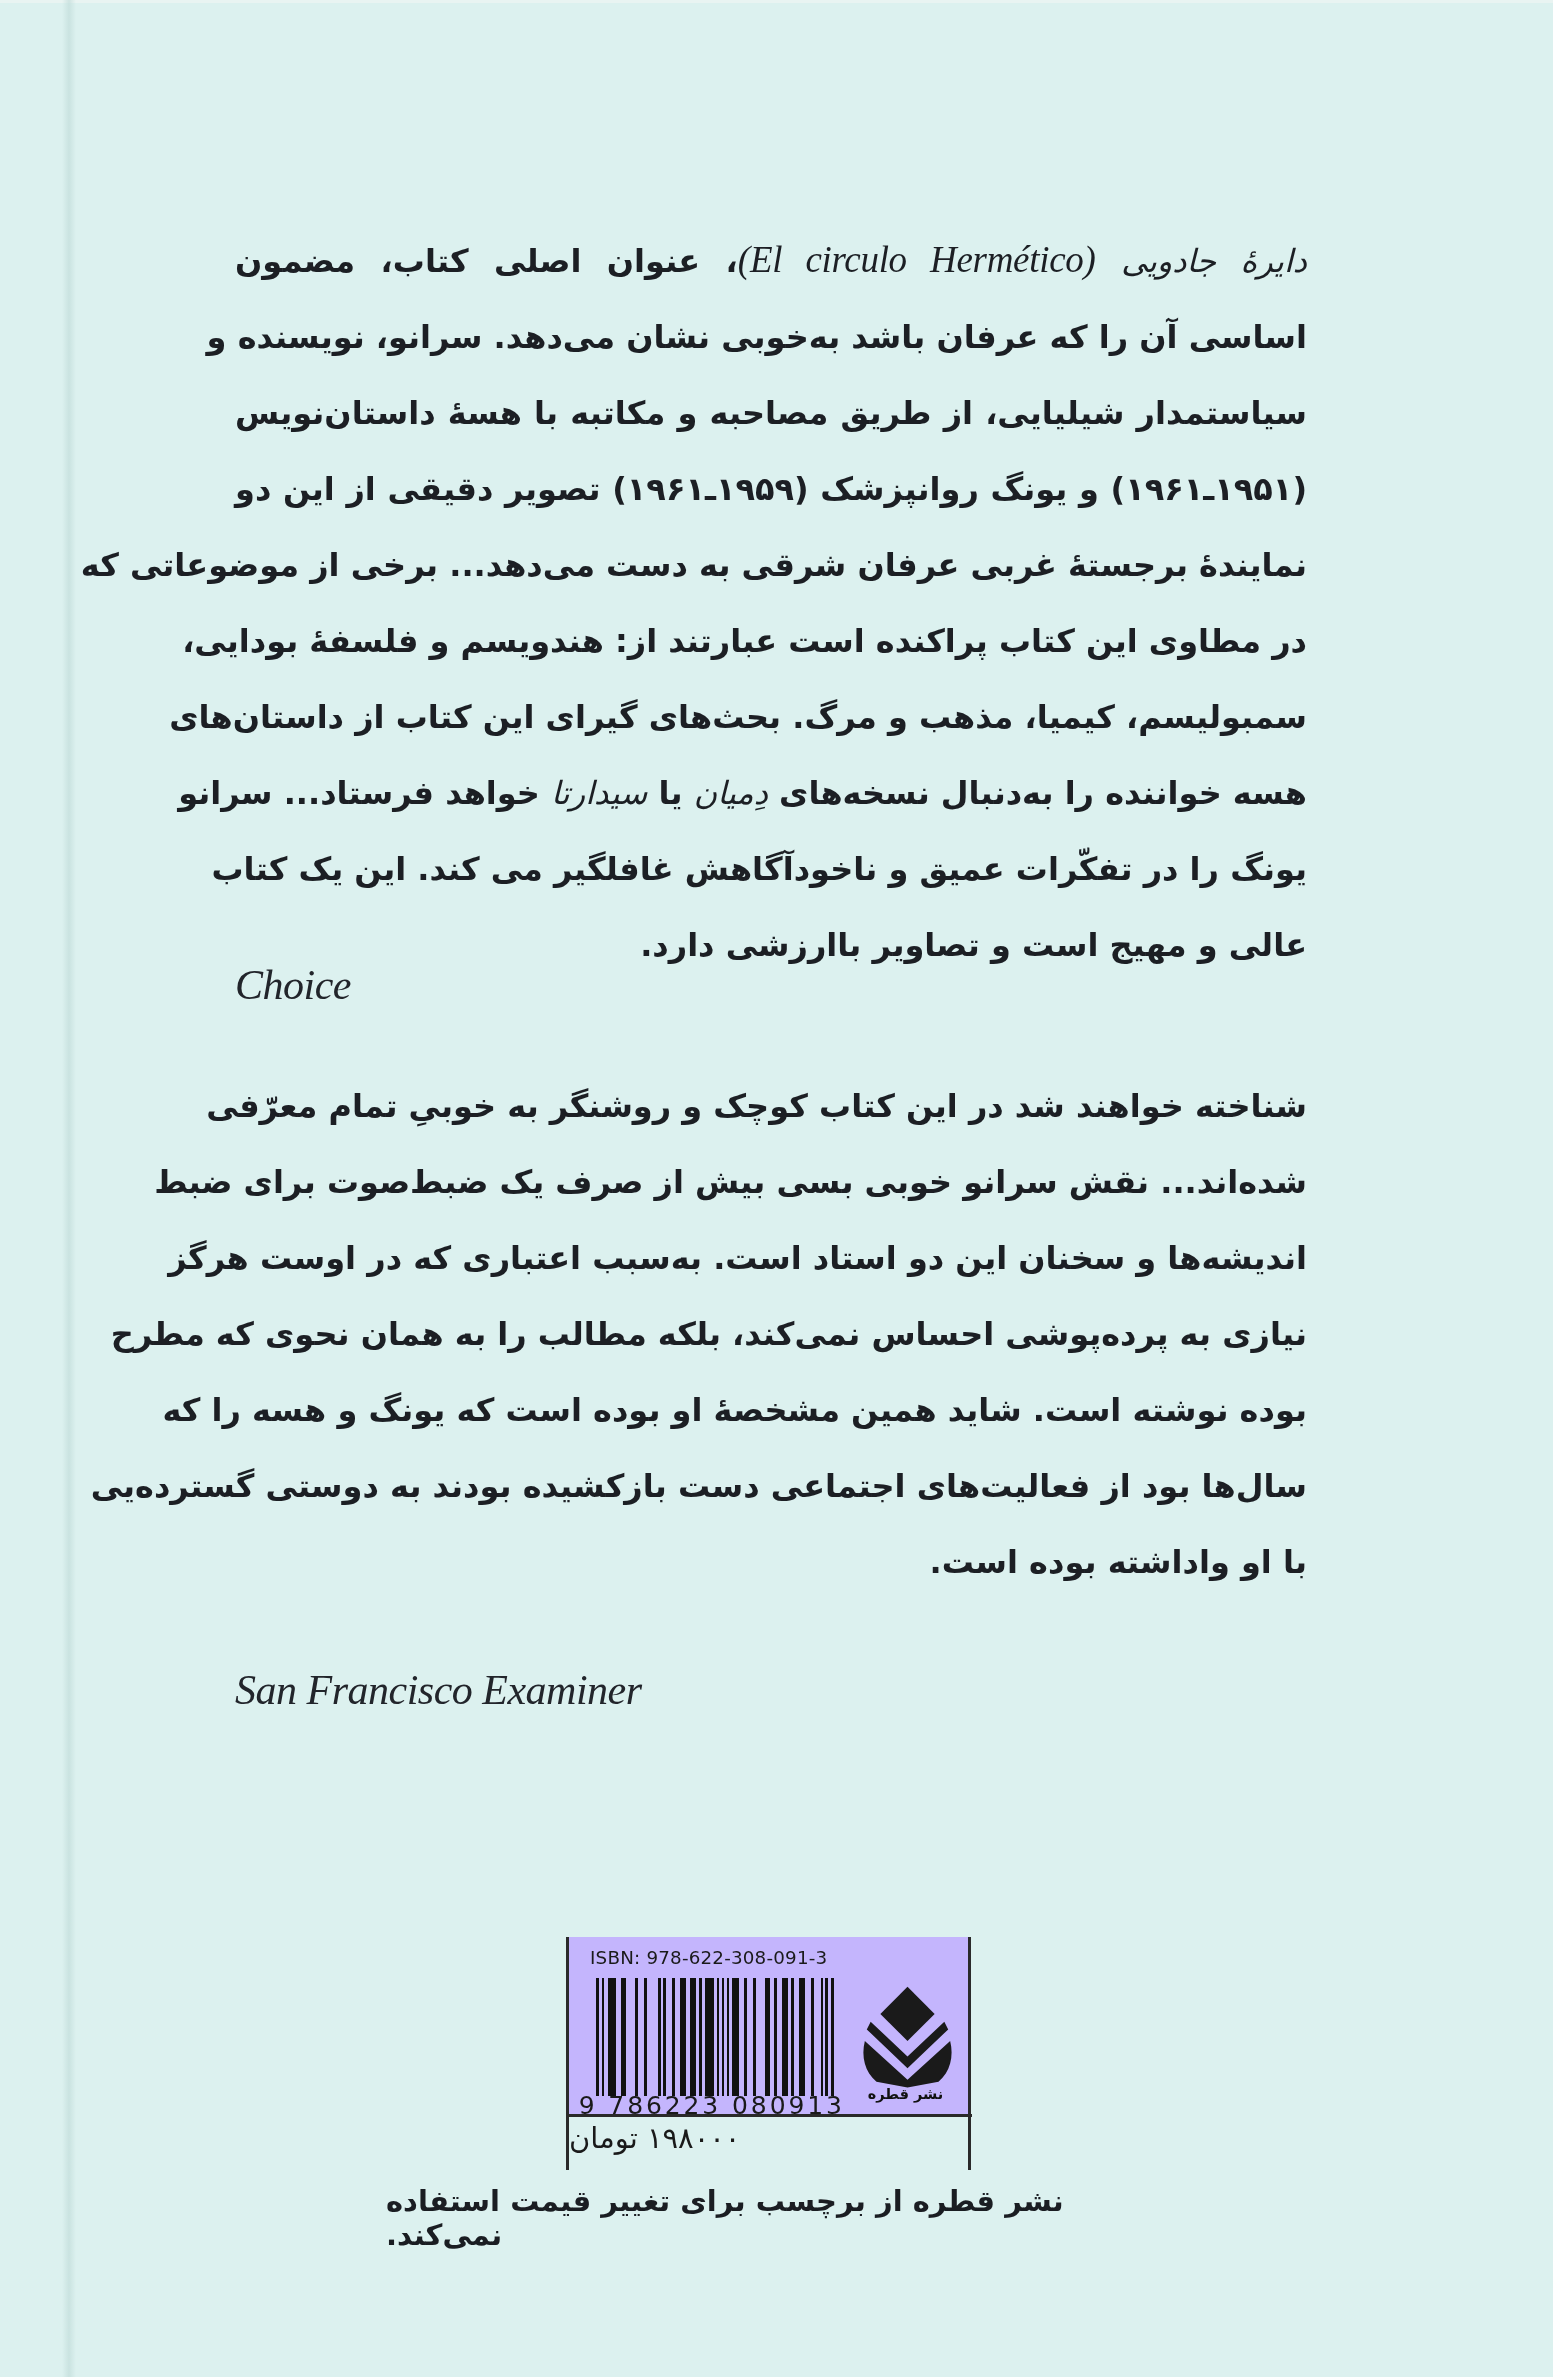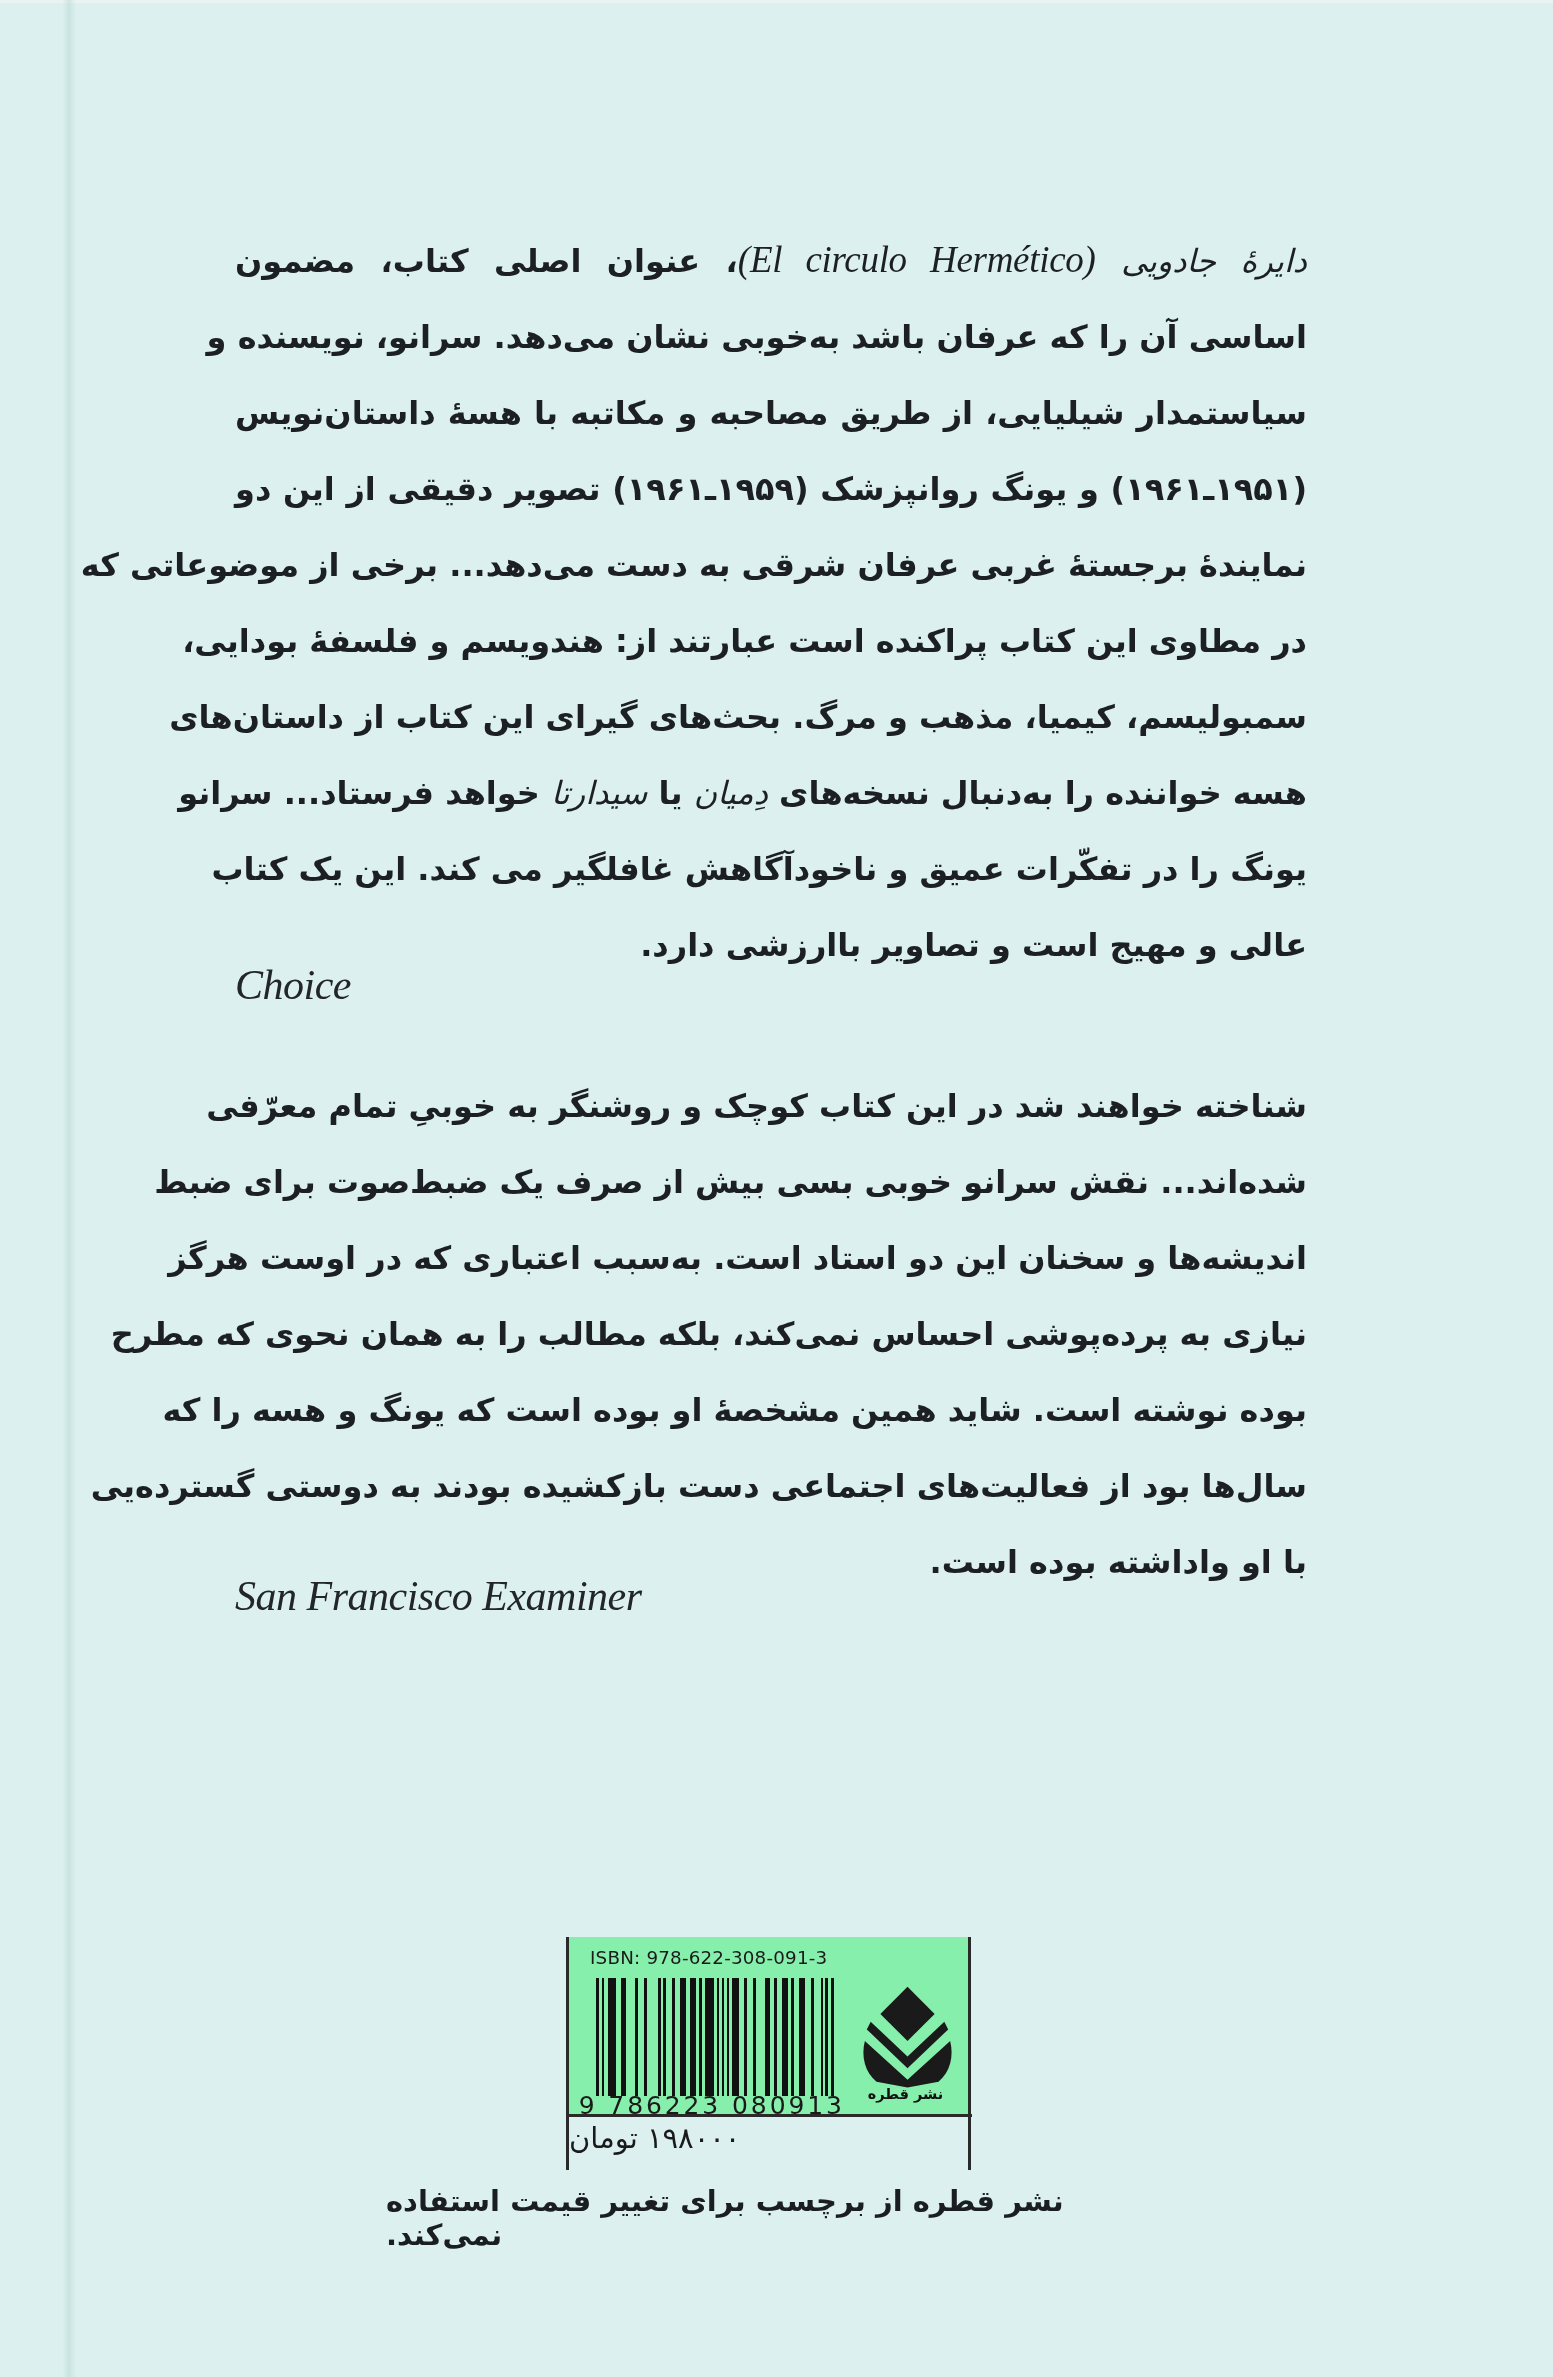--- a/index.html
+++ b/index.html
@@ -68,29 +68,29 @@
   .source {
     position: absolute;
     left: 235px;
     font-family: "Liberation Serif", serif;
     font-style: italic;
     font-size: 42px;
     color: #22252b;
     letter-spacing: -0.5px;
   }
   .source-1 { top: 961px; }
-  .source-2 { top: 1572px; text-align: right; }
+  .source-2 { top: 1666px; text-align: right; }
 
   .barcode-box {
     position: absolute;
     left: 566px;
     top: 1937px;
     width: 399px;
     height: 180px;
-    background: #86efac;
+    background: #c4b5fd;
     border-left: 3.9px solid #2a2a2a;
     border-right: 3.9px solid #2a2a2a;
   }
   .barcode-bottom-rule {
     position: absolute;
     left: 566px;
     top: 2114px;
     width: 406px;
     height: 2.9px;
     background: #2a2a2a;

